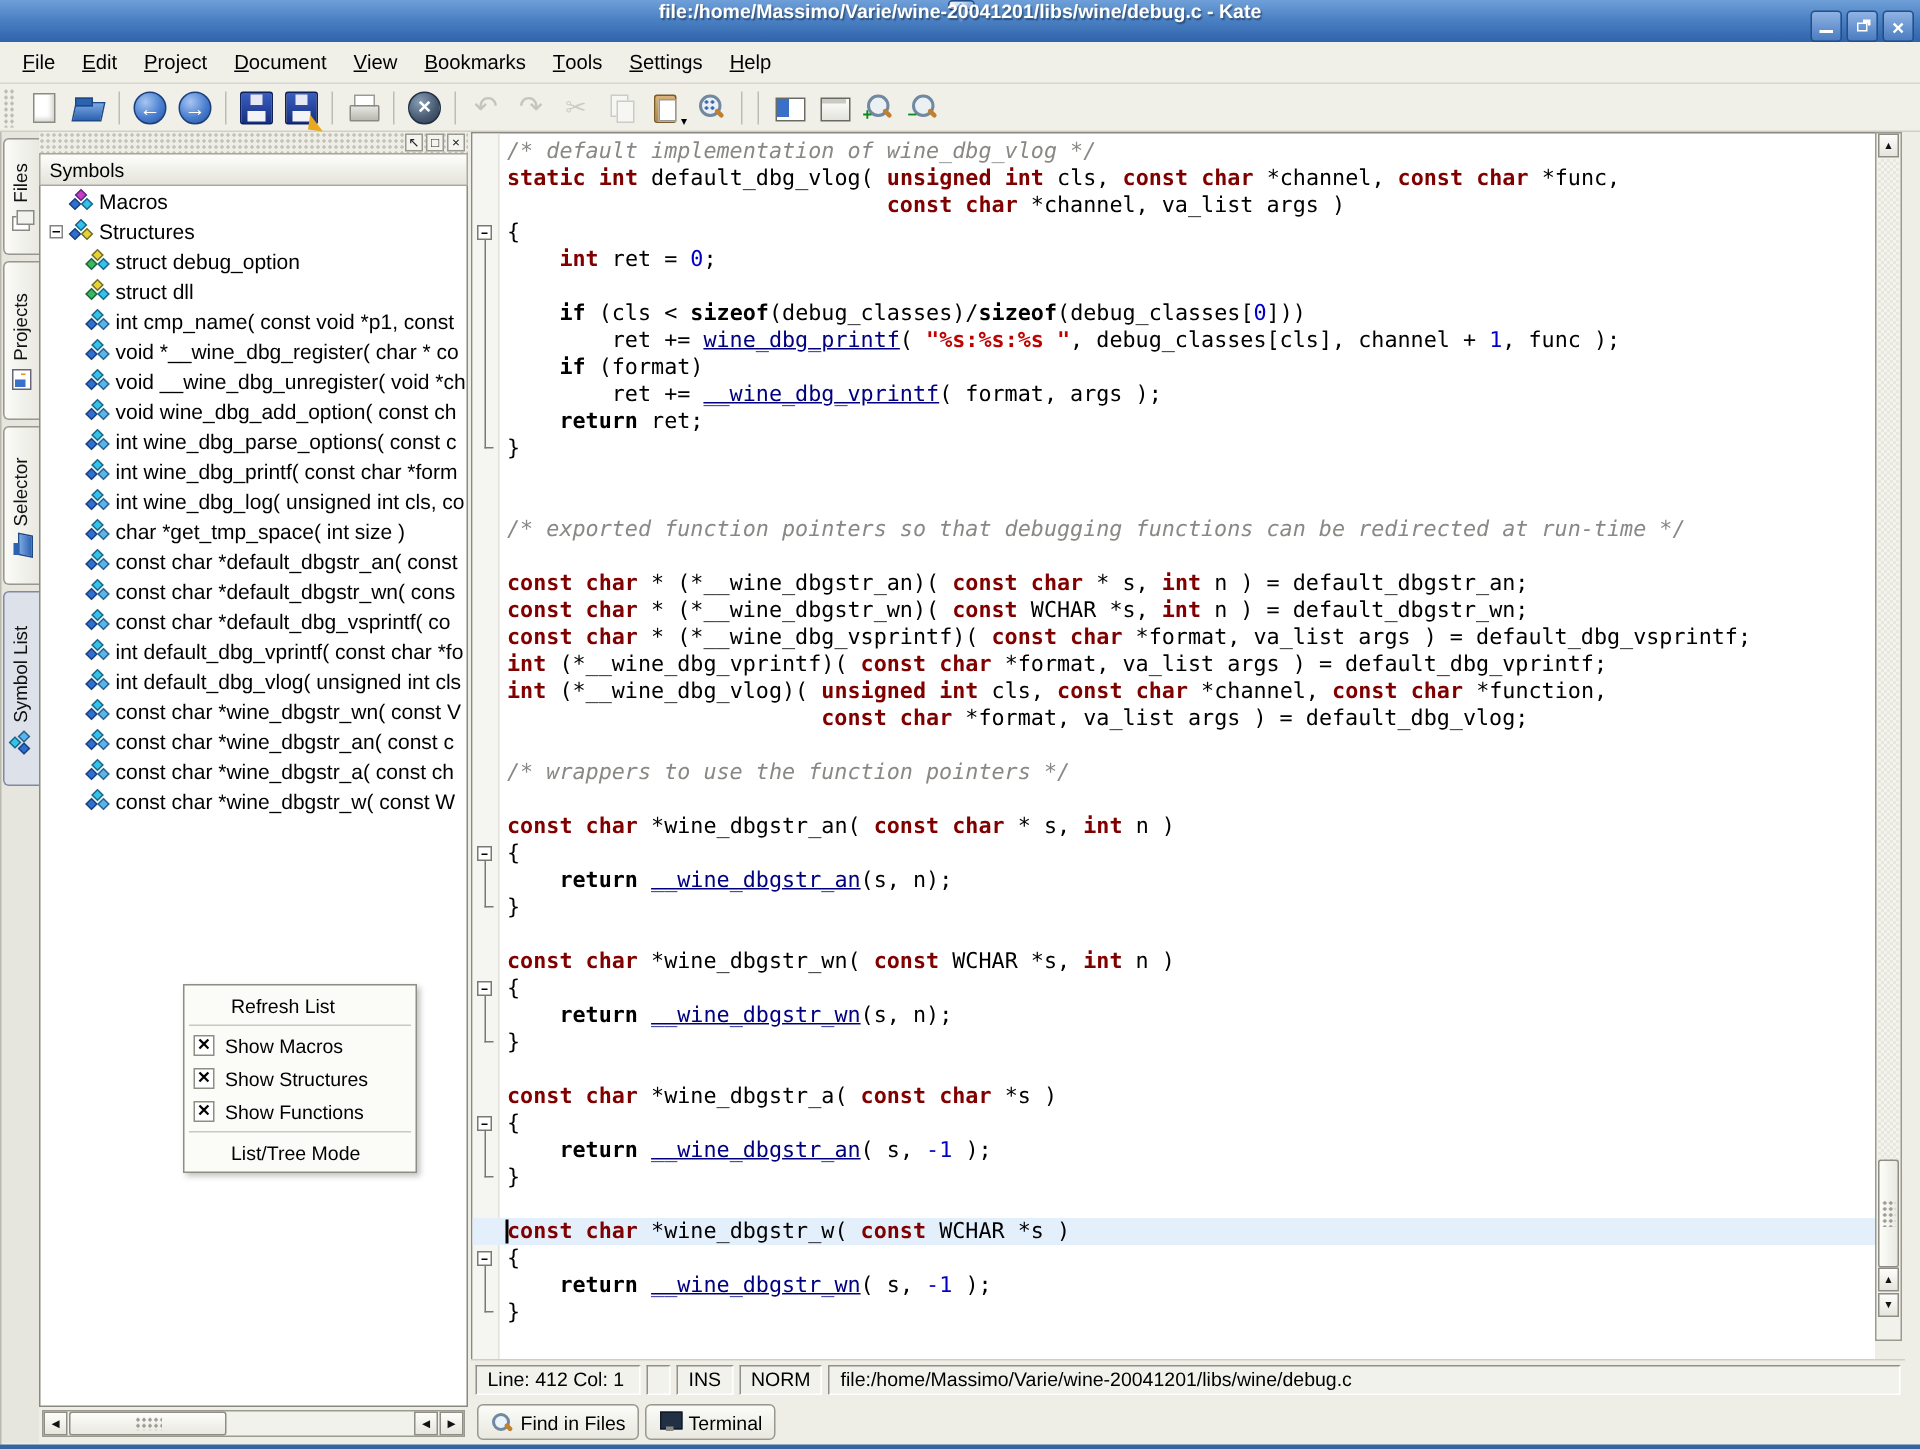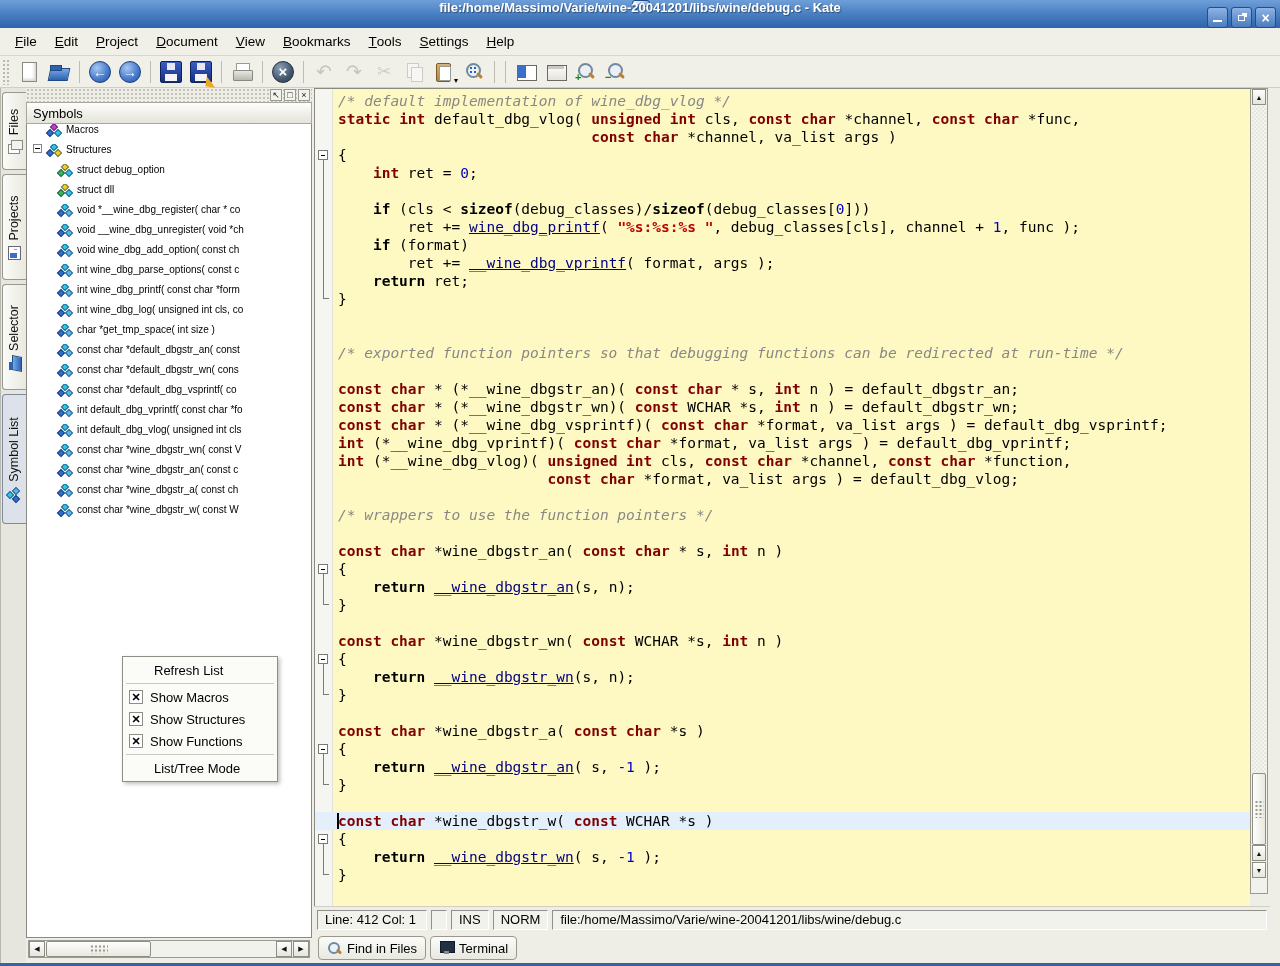--- a/index.html
+++ b/index.html
@@ -120,38 +120,38 @@
   .dock-grip { position:absolute; left:0; top:0; width:286px; height:14px;
     background-image:radial-gradient(#c3c3b9 1px, transparent 1.2px); background-size:4px 4px;
     display:flex; justify-content:flex-end; align-items:center; gap:2px; padding-right:2px; background-color:#eeeee6; }
   .dbtn { width:12px; height:12px; background:#f4f4ef; border:1px solid #9a9a90; font-size:9px; line-height:10px;
     text-align:center; color:#222; }
   .panel-header { position:absolute; left:0; top:14px; width:286px; height:22px;
     background:linear-gradient(#fdfdfb,#e4e4db); border:1px solid #a8a89e;
     font-size:13px; display:flex; align-items:center; padding-left:6px; color:#000; }
   .tree { position:absolute; left:0; top:36px; width:286px; height:814px; background:#fff;
     border:1px solid #8a8a80; border-top:none; overflow:hidden; }
-  .trow { height:20px; display:flex; align-items:flex-start; gap:4px; white-space:nowrap;
-    font-size:10px; color:#000; overflow:hidden; }
+  .trow { height:20px; display:flex; align-items:center; gap:4px; white-space:nowrap;
+    font-size:14px; color:#000; overflow:hidden; }
   .trow .exp { width:9px; height:9px; border:1px solid #848484; background:#fff; position:relative; flex:0 0 9px; }
   .trow .exp::before { content:""; position:absolute; left:1px; right:1px; top:3px; height:1px; background:#000; }
   .trow .exp-sp { width:9px; flex:0 0 9px; }
   .lvl0 { padding-left:6px; } .lvl1 { padding-left:30px; }
 
   
   .hscroll { position:absolute; left:2px; top:852px; width:282px; height:18px; background:#f2f2ec; border:1px solid #9a9a90; }
   .sb-btn { position:absolute; top:0; height:16px; background:linear-gradient(#fdfdfb,#e6e6de); border:1px solid #8e8e84;
     font-size:7px; color:#111; display:flex; align-items:center; justify-content:center; }
   .sb-thumb { position:absolute; background:linear-gradient(#fdfdfb,#e9e9e1); border:1px solid #8e8e84; border-radius:2px; }
   .grip-dots { position:absolute; left:50%; top:50%; transform:translate(-50%,-50%); width:18px; height:9px;
     background-image:radial-gradient(#9a9a90 1px, transparent 1.2px); background-size:4px 4px; }
   .grip-dots.v { width:9px; height:18px; }
 
   
-  .editor-wrap { position:absolute; left:314px; top:88px; width:936px; height:818px; background:#fef9c3;
+  .editor-wrap { position:absolute; left:314px; top:88px; width:936px; height:818px; background:#ffffff;
     border-left:1px solid #8a8a80; border-top:1px solid #8a8a80; overflow:hidden; }
   .fold-col { position:absolute; left:0; top:0; width:18px; height:100%; background:#f5f5f1; border-right:1px solid #e2e2da; }
   .code-area { position:absolute; left:0; top:3px; width:100%; }
   .cl { position:relative; height:18px; font-family:"DejaVu Sans Mono", monospace; font-size:14.5px; line-height:18px; white-space:pre; }
   .cl.cur { background:#e4effc; }
   .cl .txt { position:absolute; left:23px; top:0; }
   .caret { position:absolute; left:22px; top:1px; width:2px; height:16px; background:#000; }
   .fcell { position:absolute; left:0; top:0; width:18px; height:18px; }
   .fbox { position:absolute; left:3px; top:4px; width:10px; height:10px; border:1px solid #7a7a74; background:#fff; }
   .fbox::before { content:""; position:absolute; left:2px; right:2px; top:4px; height:1px; background:#000; }
@@ -445,20 +445,28 @@
           </span>
           <span>struct debug_option</span>
         </div>
         <div class="trow lvl1">
           <span class="sym pal-struct">
             <i></i>
             <i></i>
             <i></i>
           </span>
           <span>struct dll</span>
+        </div>
+        <div class="trow lvl1">
+          <span class="sym pal-function">
+            <i></i>
+            <i></i>
+            <i></i>
+          </span>
+          <span>int cmp_name( const void *p1, const</span>
         </div>
         <div class="trow lvl1">
           <span class="sym pal-function">
             <i></i>
             <i></i>
             <i></i>
           </span>
           <span>void *__wine_dbg_register( char * co</span>
         </div>
         <div class="trow lvl1">

